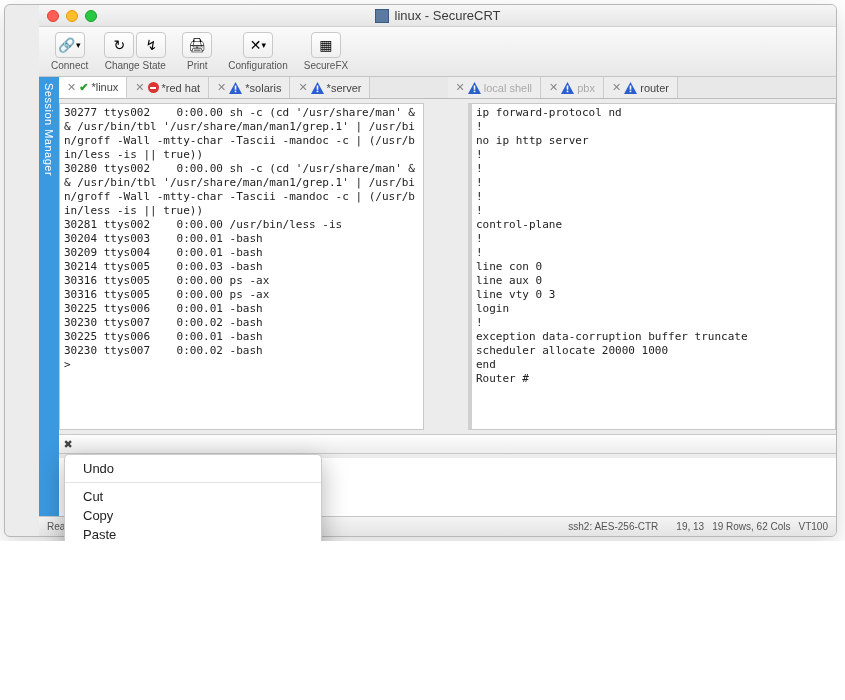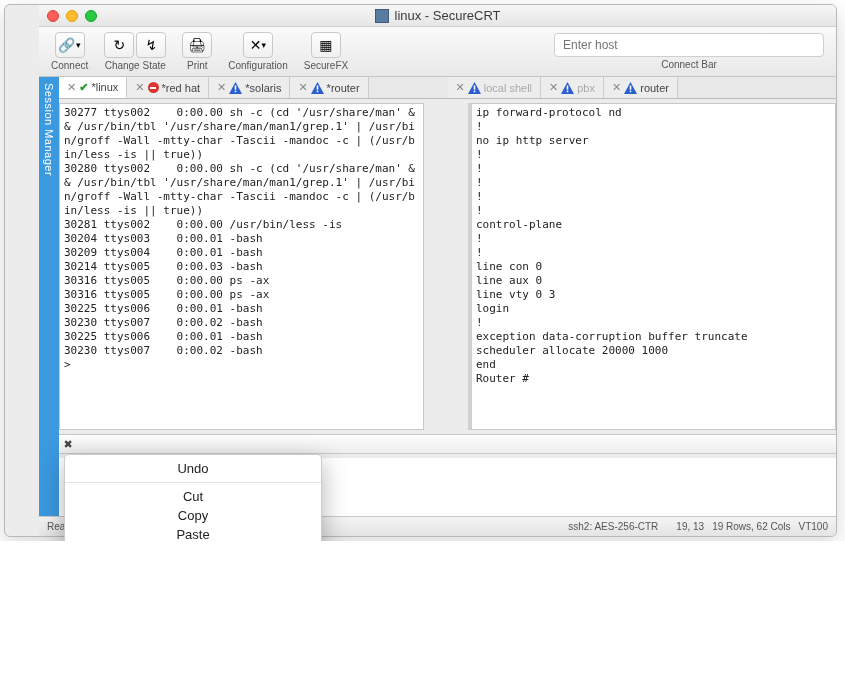--- a/index.html
+++ b/index.html
@@ -39,21 +39,21 @@
   .pane.right{border-left:4px solid #d0d0d0;margin-left:44px;}
   .term{flex:1;white-space:pre;font-family:"Monaco","Menlo",monospace;font-size:11px;line-height:14px;color:#222;padding:2px 4px;overflow:hidden;}
   .cmdbar{height:20px;background:linear-gradient(#fdfdfd,#ededed);border-top:1px solid #c8c8c8;border-bottom:1px solid #c8c8c8;display:flex;align-items:center;font-size:11px;color:#444;}
   .cmdbar .closec{width:18px;text-align:center;}
   .cmdbar .clabel{flex:1;text-align:center;}
   .cmdinput{height:58px;border:none;font-family:Liberation Serif, serif;font-size:11px;padding:4px 6px;width:100%;resize:none;outline:none;}
   .statusbar{height:20px;background:linear-gradient(#f4f4f4,#e4e4e4);border-top:1px solid #c8c8c8;display:flex;align-items:center;padding:0 8px;font-size:10px;color:#555;}
   .sbleft{flex:1;}
   
   .ctxmenu{position:absolute;background:#fff;border:1px solid rgba(0,0,0,.2);border-radius:5px;box-shadow:0 8px 26px rgba(0,0,0,.3);padding:4px 0;font-size:13px;min-width:258px;z-index:200;}
-  .mi{padding:2px 18px 2px 18px;display:flex;align-items:center;justify-content:center;color:#222;}
+  .mi{padding:2px 18px 2px 18px;display:flex;align-items:center;justify-content:flex-start;color:#222;}
   .mi.sel{background:#2e7df6;color:#fff;}
   .msep{height:1px;background:#e3e3e3;margin:4px 0;}
   .mi .sc{color:#888;font-size:12px;}
   .mi .arrow{font-size:11px;}
   .submenu{min-width:220px;}
   .mi .chk{position:absolute;left:4px;}
 </style>
 </head>
 <body>
 
@@ -111,24 +111,20 @@
     </div>
     <div class="tbgroup">
       <div class="tbbtns">
         <div class="tbbtn">
             <span>▦</span>
           </div>
       </div>
       <div class="tblabel">SecureFX</div>
     </div>
     <div class="spacer"></div>
-    <div class="tbgroup" style="align-items:stretch;">
-      <input class="hostinput" placeholder="Enter host" style="">
-      <div class="connectbar">Connect Bar</div>
-    </div>
   </div>
 
   <div class="workarea">
     <div class="sessmgr">
         <span>Session Manager</span>
       </div>
     <div class="panes">
       <div class="tabrow">
         <div class="term-tabs" id="left-tabs" style="width:50%;">
             <div class="tab active">
@@ -150,21 +146,21 @@
                 </svg></span>
               <span style="">*solaris</span>
             </div>
             <div class="tab">
               <span class="x">✕</span>
               <span class="warn"><svg width="13" height="12" viewBox="0 0 13 12">
                   <path d="M6.5 0 L13 12 L0 12 Z" fill="#2a5fd0"></path>
                   <rect x="5.7" y="3.5" width="1.6" height="4.2" fill="#fff"></rect>
                   <rect x="5.7" y="8.6" width="1.6" height="1.6" fill="#fff"></rect>
                 </svg></span>
-              <span style="">*router</span>
+              <span style="">*server</span>
             </div>
           </div>
         <div class="term-tabs" id="right-tabs" style="width:50%;">
             <div class="tab">
               <span class="x">✕</span>
               <span class="warn"><svg width="13" height="12" viewBox="0 0 13 12">
                   <path d="M6.5 0 L13 12 L0 12 Z" fill="#2a5fd0"></path>
                   <rect x="5.7" y="3.5" width="1.6" height="4.2" fill="#fff"></rect>
                   <rect x="5.7" y="8.6" width="1.6" height="1.6" fill="#fff"></rect>
                 </svg></span>

